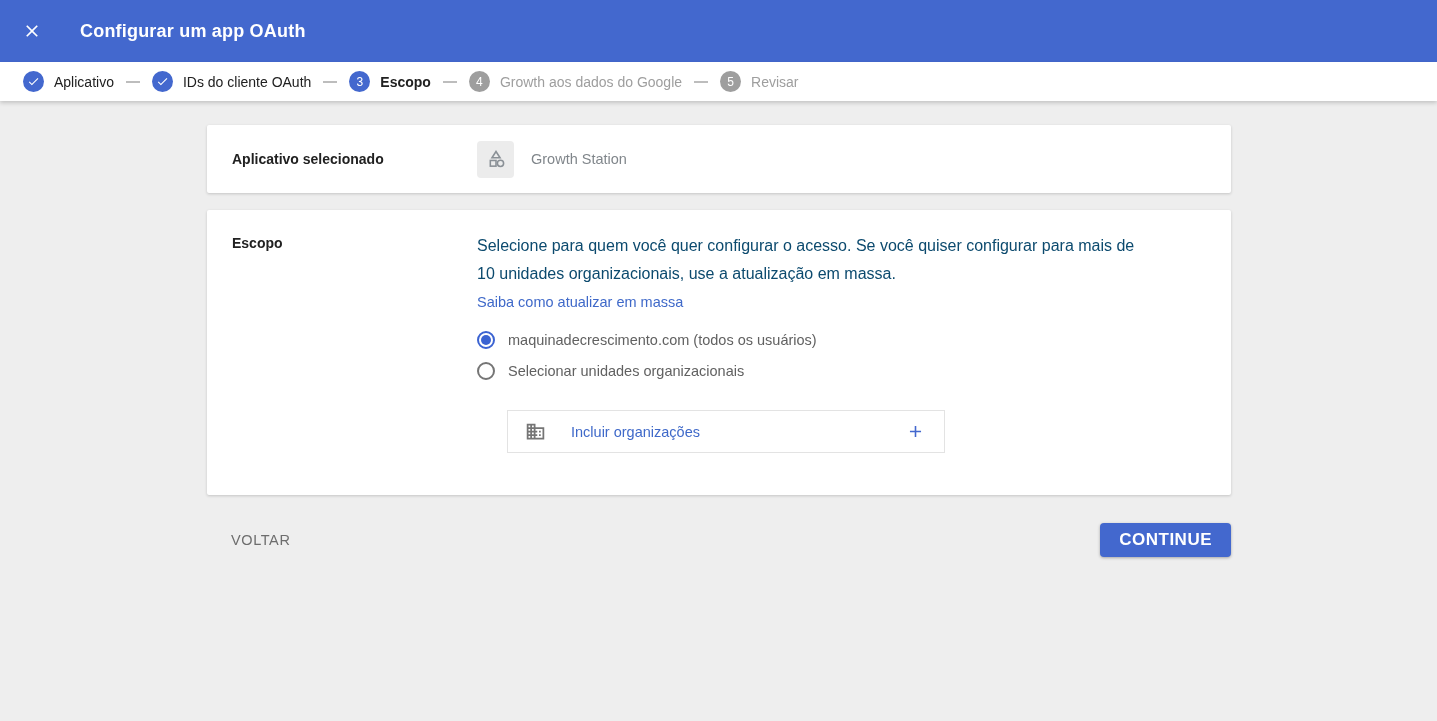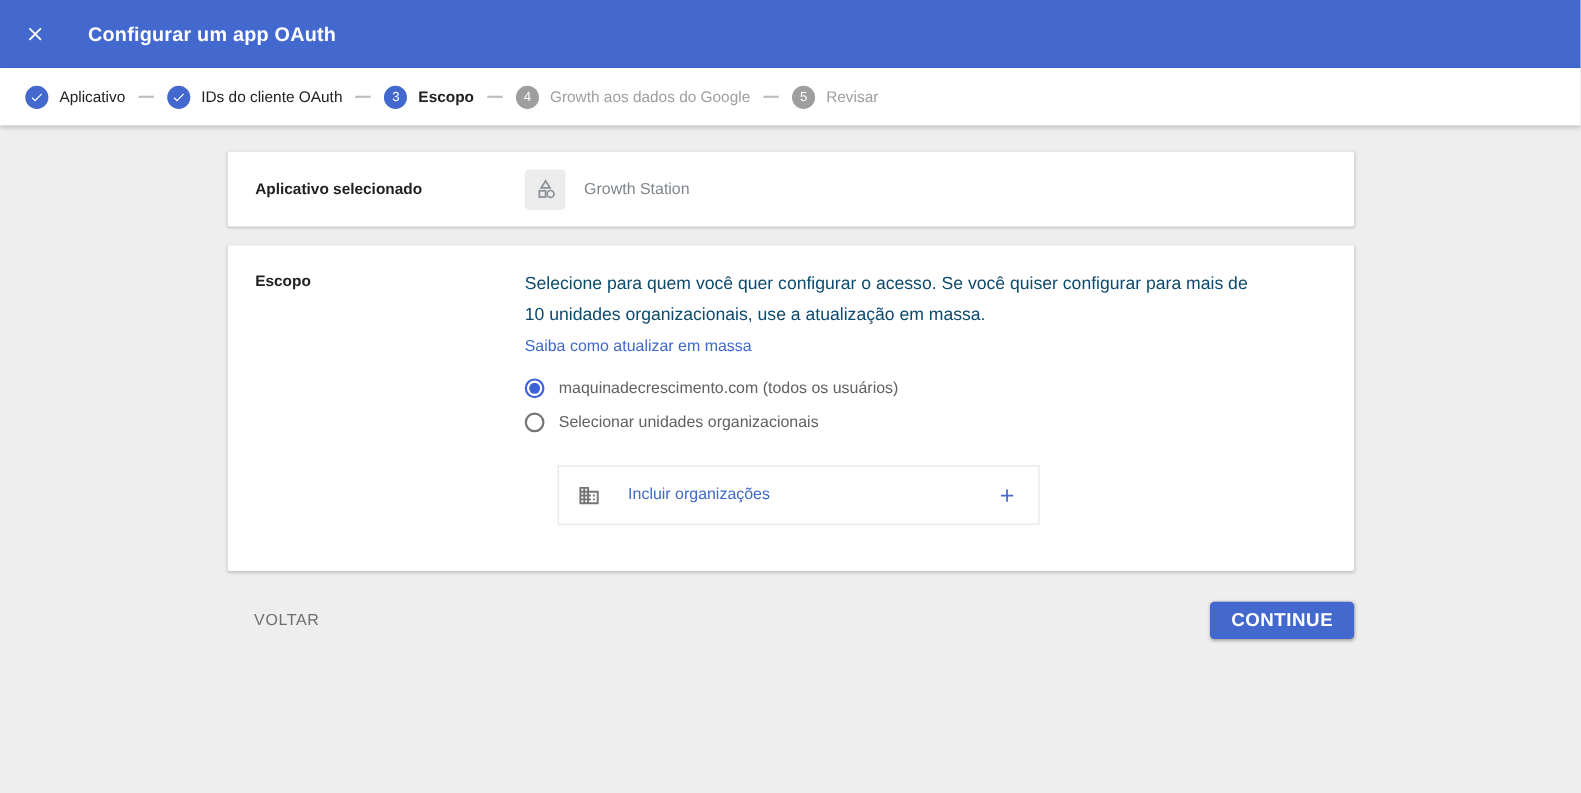--- a/index.html
+++ b/index.html
@@ -13,21 +13,21 @@
   .appbar .close-btn {
     width: 36px; height: 36px; display: flex; align-items: center;
     cursor: pointer; flex: 0 0 auto;
   }
   .appbar h1 {
     font-size: 18px; font-weight: 700; letter-spacing: 0.2px; margin-left: 22px; color: #fff;
   }
 
   
   .stepper {
-    height: 52px; background: #fff; display: flex; align-items: center;
+    height: 39px; background: #fff; display: flex; align-items: center;
     padding-left: 23px; box-shadow: 0 2px 4px rgba(0,0,0,0.18); position: relative; z-index: 2;
   }
   .step { display: flex; align-items: center; cursor: pointer; }
   .step-circle {
     width: 21px; height: 21px; border-radius: 50%; display: flex;
     align-items: center; justify-content: center; color: #fff;
     font-size: 12px; flex: 0 0 auto;
   }
   .step-circle.blue { background: #4368ce; }
   .step-circle.gray { background: #9e9e9e; }
@@ -70,21 +70,21 @@
   .radio-outer {
     width: 18px; height: 18px; border-radius: 50%; border: 2px solid #757575;
     display: flex; align-items: center; justify-content: center; flex: 0 0 auto;
   }
   .radio-row.selected .radio-outer { border-color: #3b63d2; }
   .radio-dot { width: 10px; height: 10px; border-radius: 50%; background: transparent; }
   .radio-row.selected .radio-dot { background: #3b63d2; }
   .radio-label { margin-left: 13px; font-size: 14.5px; color: #616161; }
 
   .org-box {
-    margin: 24px 0 0 30px; width: 438px; height: 54px;
+    margin: 24px 0 0 30px; width: 438px; height: 43px;
     border: 1px solid #e3e3e3; background: #fff;
     display: flex; align-items: center; padding: 0 17px; cursor: pointer;
   }
   .org-box-label { margin-left: 25px; font-size: 14.5px; color: #3f69c9; flex: 1; }
   .org-plus { width: 24px; height: 24px; display: flex; align-items: center; justify-content: center; cursor: pointer; }
 
   
   .footer {
     width: 1024px; margin: 28px 0 0 207px;
     display: flex; align-items: center; justify-content: space-between;

